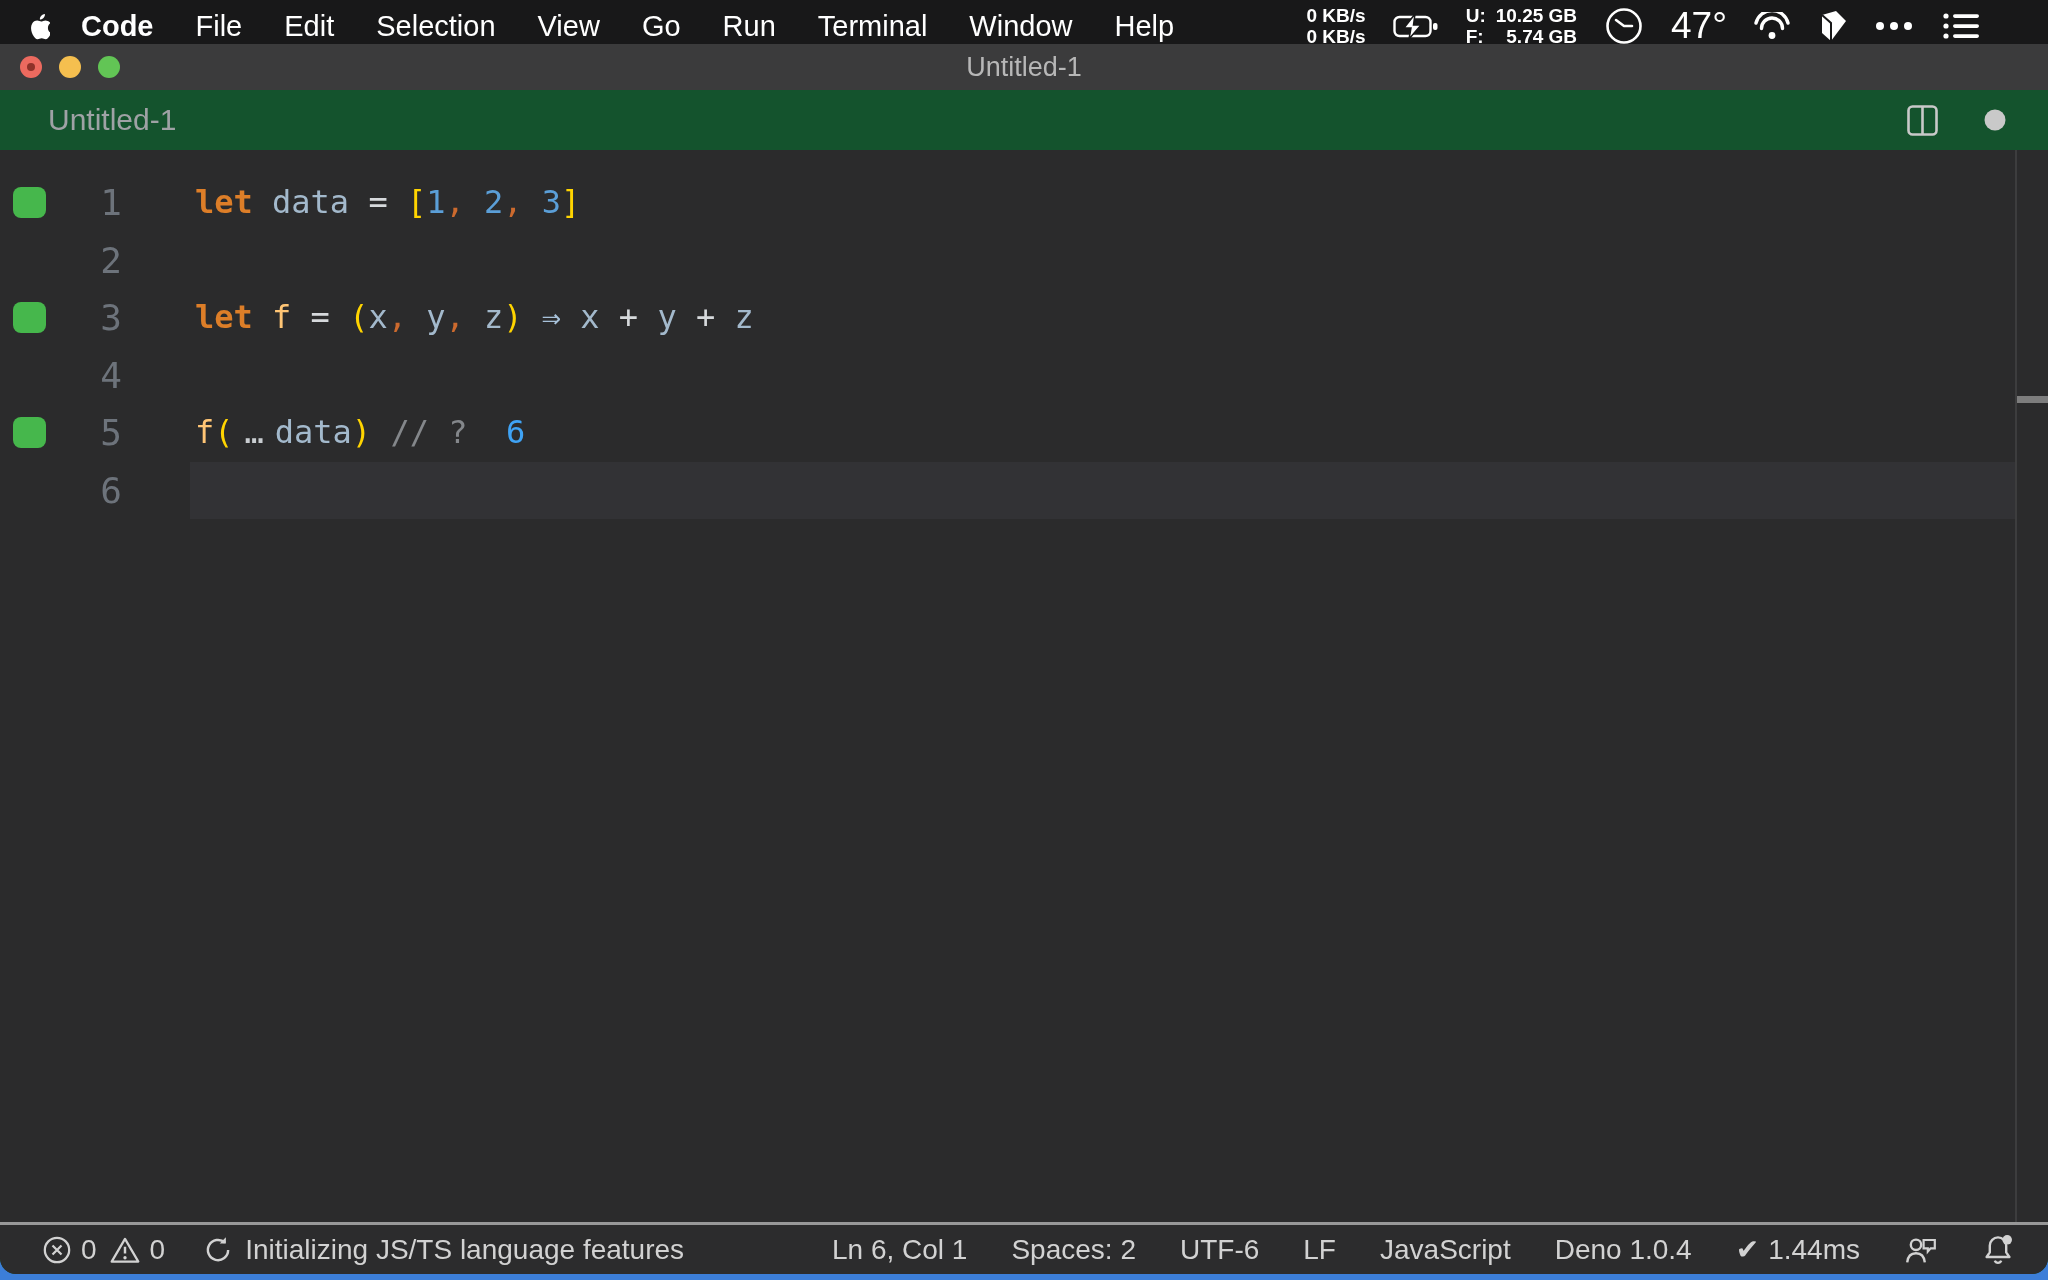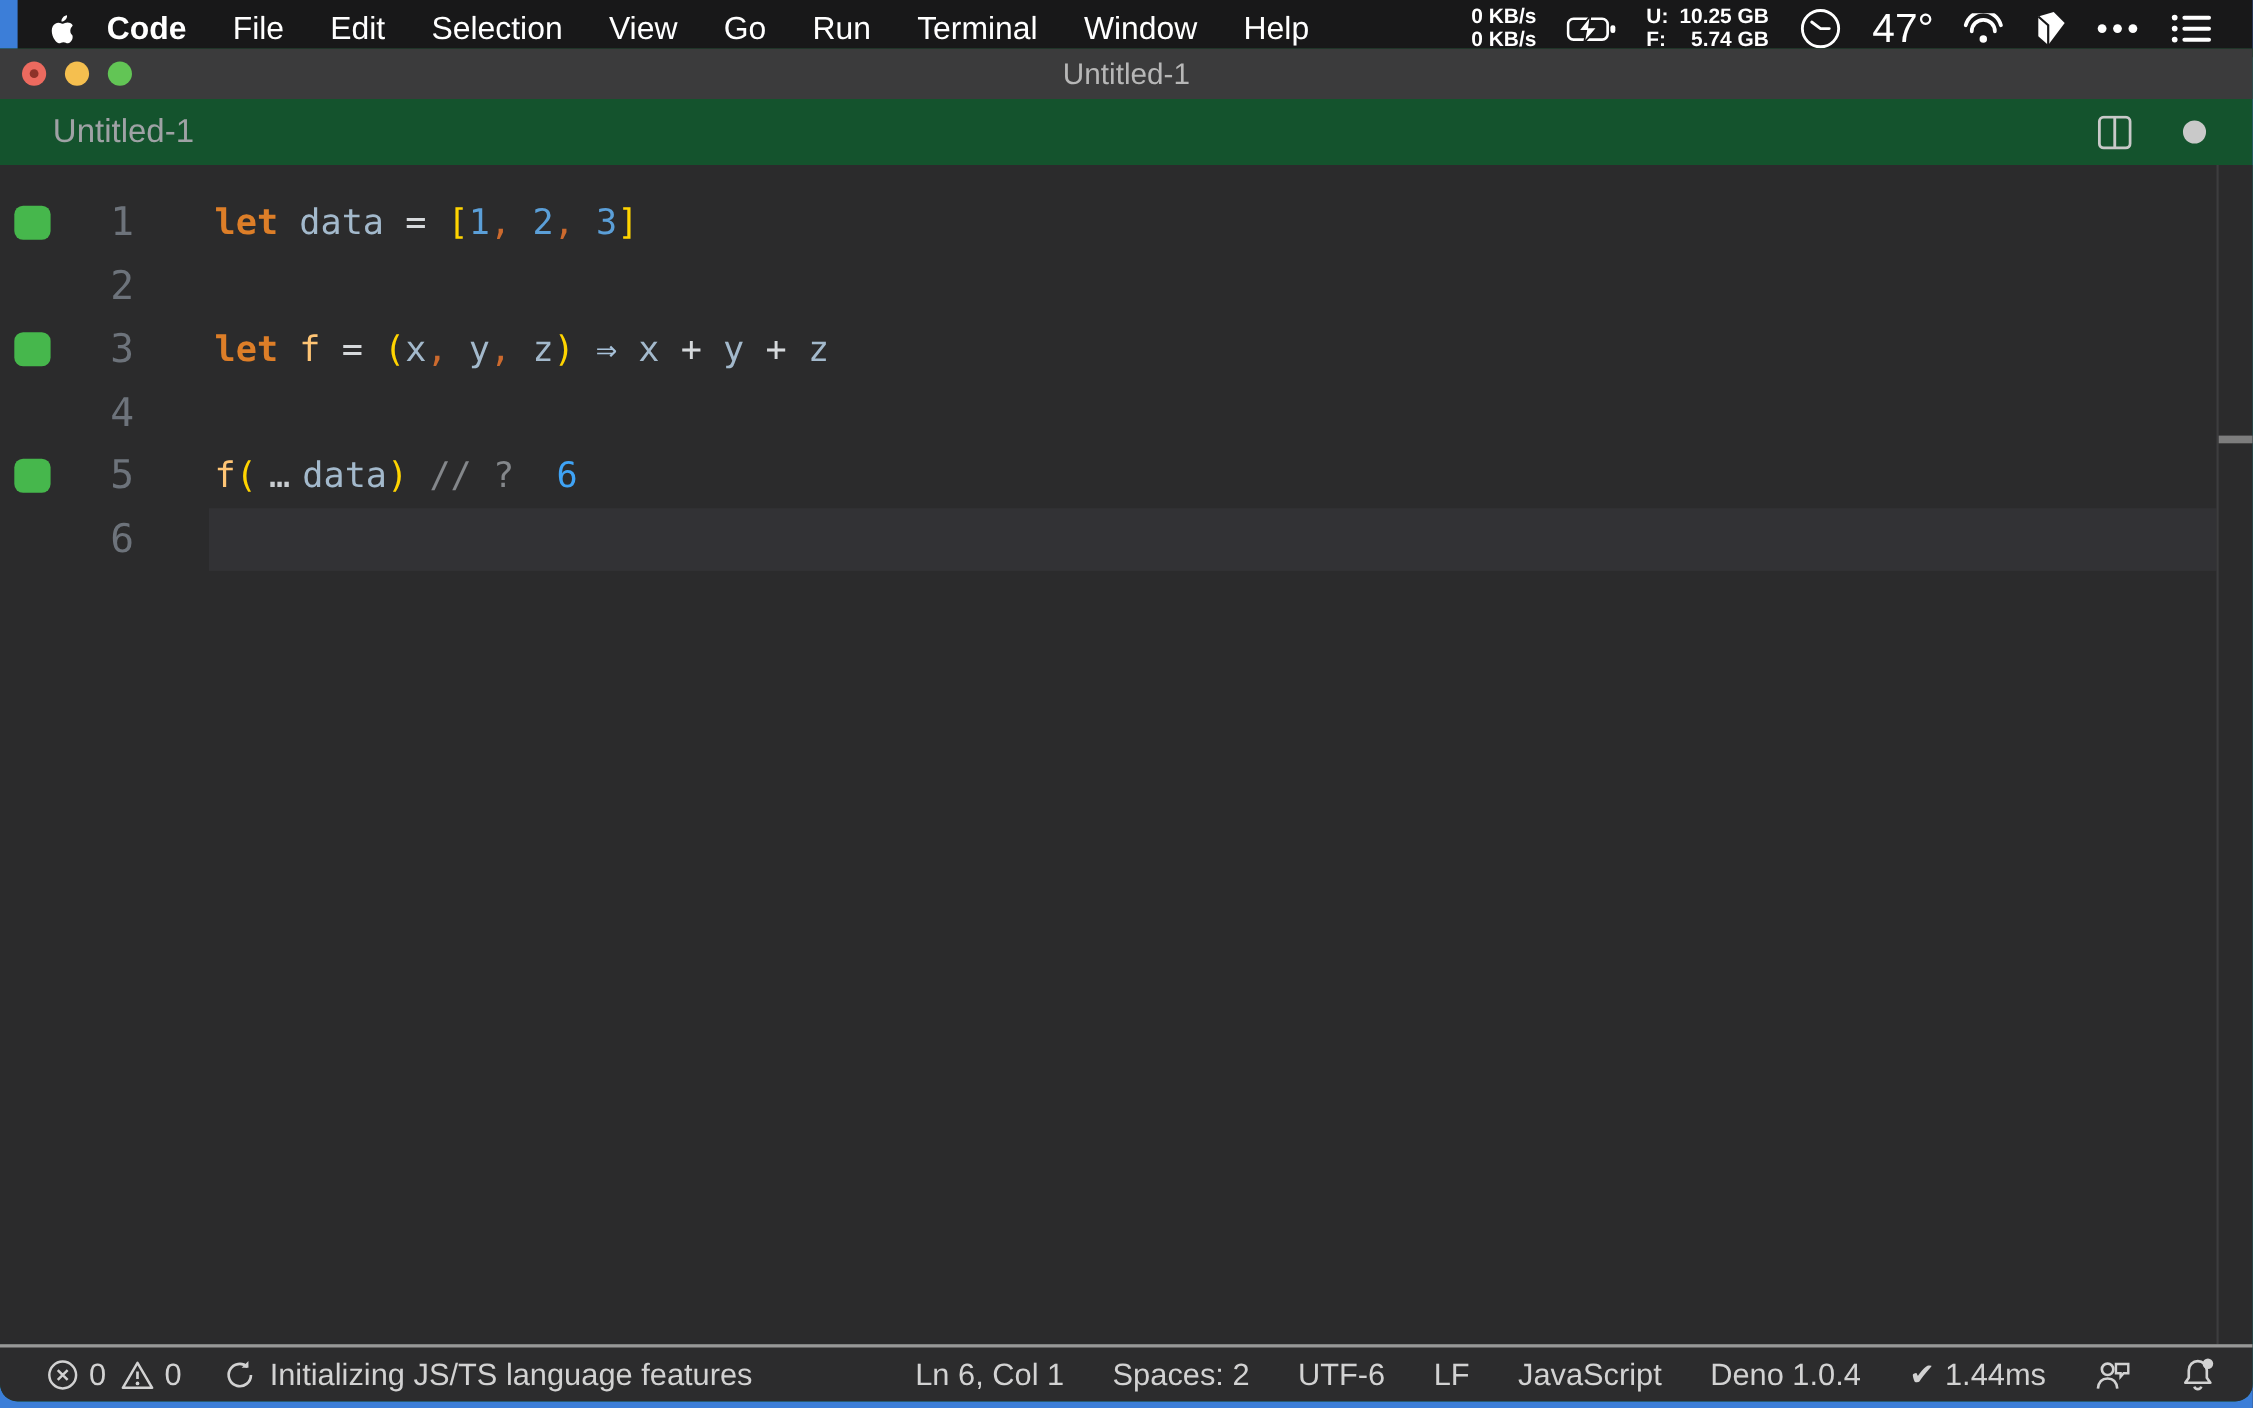--- a/index.html
+++ b/index.html
@@ -6,28 +6,28 @@
   html,body { margin:0; padding:0; }
   body {
     width:2048px; height:1280px; position:relative; overflow:hidden;
     background:#3c7ed8;
     font-family:"Liberation Sans", sans-serif;
     -webkit-font-smoothing:antialiased;
   }
 
   
   .menubar {
-    position:absolute; top:0; left:16px; right:0; height:52px;
+    position:absolute; top:0; left:0; right:0; height:52px;
     background:#181819; color:#ffffff;
     display:flex; align-items:center;
   }
   .apple { margin-left:28px; display:flex; align-items:center; }
   .menu-item { font-size:29px; padding:0 21px; color:#fff; font-weight:500; }
   .menu-item.app-name { font-weight:700; margin-left:10px; }
-  .menu-right { margin-left:auto; display:flex; align-items:center; gap:27px; padding-right:36px; }
+  .menu-right { margin-left:auto; display:flex; align-items:center; gap:27px; padding-right:67px; }
   .net-speeds { text-align:right; font-size:19px; line-height:21px; font-weight:600; }
   .mem-stats { font-size:19px; line-height:21px; font-weight:600; display:grid; grid-template-columns:auto auto; column-gap:10px; }
   .mem-stats .val { text-align:right; }
   .menu-temp { font-size:37px; font-weight:500; }
   .menu-icon { display:flex; align-items:center; }
 
   
   .window {
     position:absolute; top:44px; left:0; right:0; bottom:6px;
     background:#14532d; border-radius:0 0 16px 16px; overflow:hidden;

